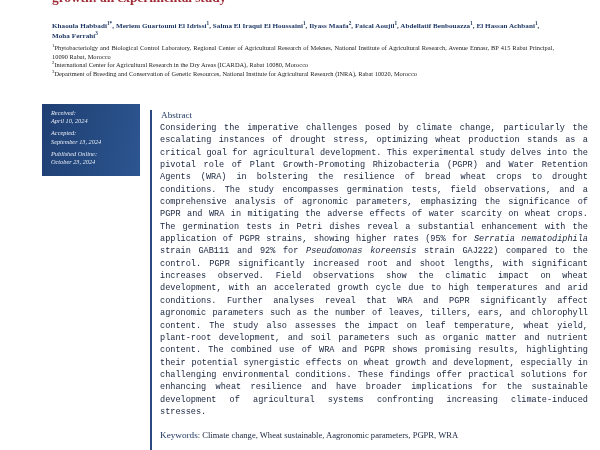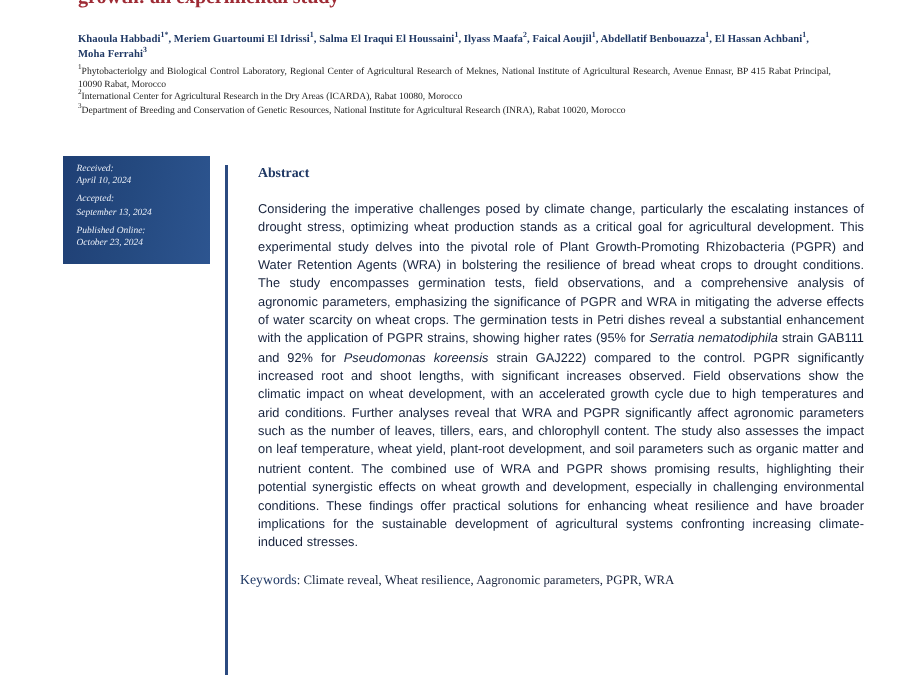--- a/index.html
+++ b/index.html
@@ -109,33 +109,33 @@
     top: 0px;
     width: 2.2px;
     height: 340px;
     background: #2b4a80;
   }
   .abstract-body {
     margin-left: 10px;
   }
   .abstract-heading {
     font-family: "Liberation Serif", serif;
-    font-weight: bold;
+    font-weight: normal;
     font-size: 9.2px;
     line-height: 11px;
     color: #1f3864;
-    margin: 0 0 1px 12px;
+    margin: 0 0 1px 1px;
   }
   .abstract-text {
-    font-family: Liberation Sans, sans-serif;
+    font-family: Liberation Mono, monospace;
     font-size: 8.55px;
     line-height: 12.35px;
     color: #17233d;
     text-align: justify;
-    margin: 12px;
+    margin: 0;
     word-spacing: 0.2px;
   }
   .abstract-text i { font-style: italic; }
 
   .keywords {
     margin: 11px 0 0 10px;
     font-family: "Liberation Serif", serif;
     font-size: 8.55px;
     line-height: 12.35px;
     color: #17233d;
@@ -178,15 +178,15 @@
   </div>
 </div>
 
 <div class="abstract-wrap">
   <div class="abstract-rule"></div>
   <div class="abstract-body">
     <div class="abstract-heading">Abstract</div>
     <p class="abstract-text">Considering the imperative challenges posed by climate change, particularly the escalating instances of drought stress, optimizing wheat production stands as a critical goal for agricultural development. This experimental study delves into the pivotal role of Plant Growth-Promoting Rhizobacteria (PGPR) and Water Retention Agents (WRA) in bolstering the resilience of bread wheat crops to drought conditions. The study encompasses germination tests, field observations, and a comprehensive analysis of agronomic parameters, emphasizing the significance of PGPR and WRA in mitigating the adverse effects of water scarcity on wheat crops. The germination tests in Petri dishes reveal a substantial enhancement with the application of PGPR strains, showing higher rates (95% for <i>Serratia nematodiphila</i> strain GAB111 and 92% for <i>Pseudomonas koreensis</i> strain GAJ222) compared to the control. PGPR significantly increased root and shoot lengths, with significant increases observed. Field observations show the climatic impact on wheat development, with an accelerated growth cycle due to high temperatures and arid conditions. Further analyses reveal that WRA and PGPR significantly affect agronomic parameters such as the number of leaves, tillers, ears, and chlorophyll content. The study also assesses the impact on leaf temperature, wheat yield, plant-root development, and soil parameters such as organic matter and nutrient content. The combined use of WRA and PGPR shows promising results, highlighting their potential synergistic effects on wheat growth and development, especially in challenging environmental conditions. These findings offer practical solutions for enhancing wheat resilience and have broader implications for the sustainable development of agricultural systems confronting increasing climate-induced stresses.</p>
   </div>
   <div class="keywords">
-    <span class="keywords-label">Keywords</span><span>: Climate reveal, Wheat resilience, Aagronomic parameters, PGPR, WRA</span>
+    <span class="keywords-label">Keywords</span><span>: Climate change, Wheat sustainable, Aagronomic parameters, PGPR, WRA</span>
   </div>
 </div>
 
 </body></html>

